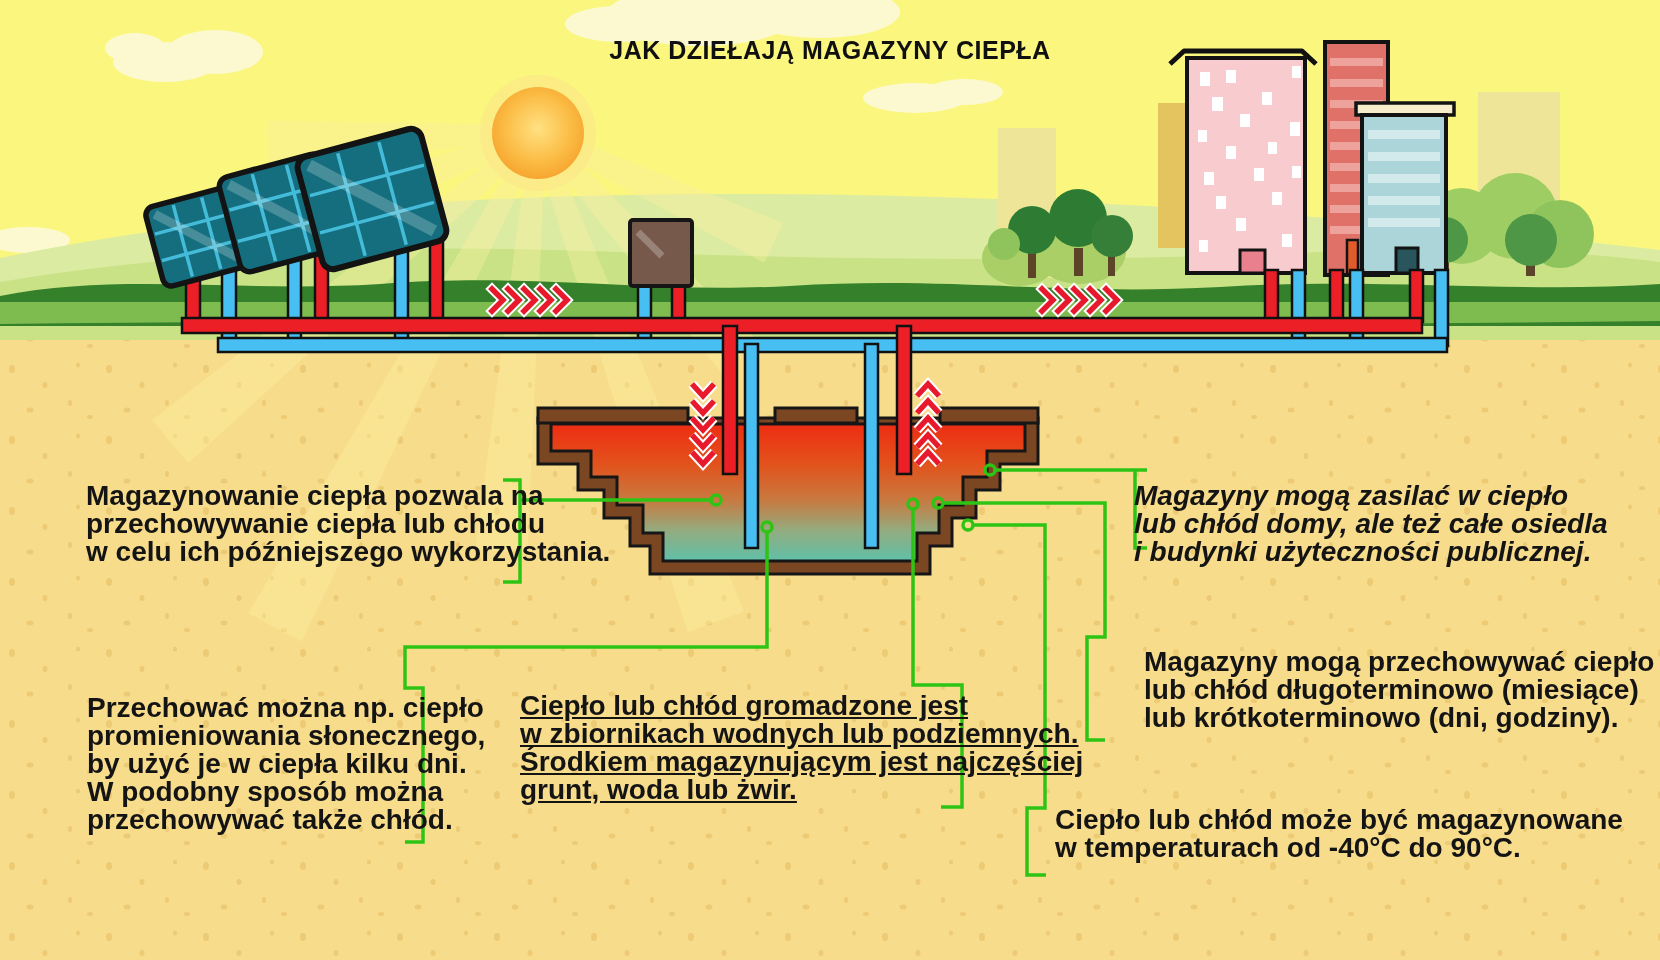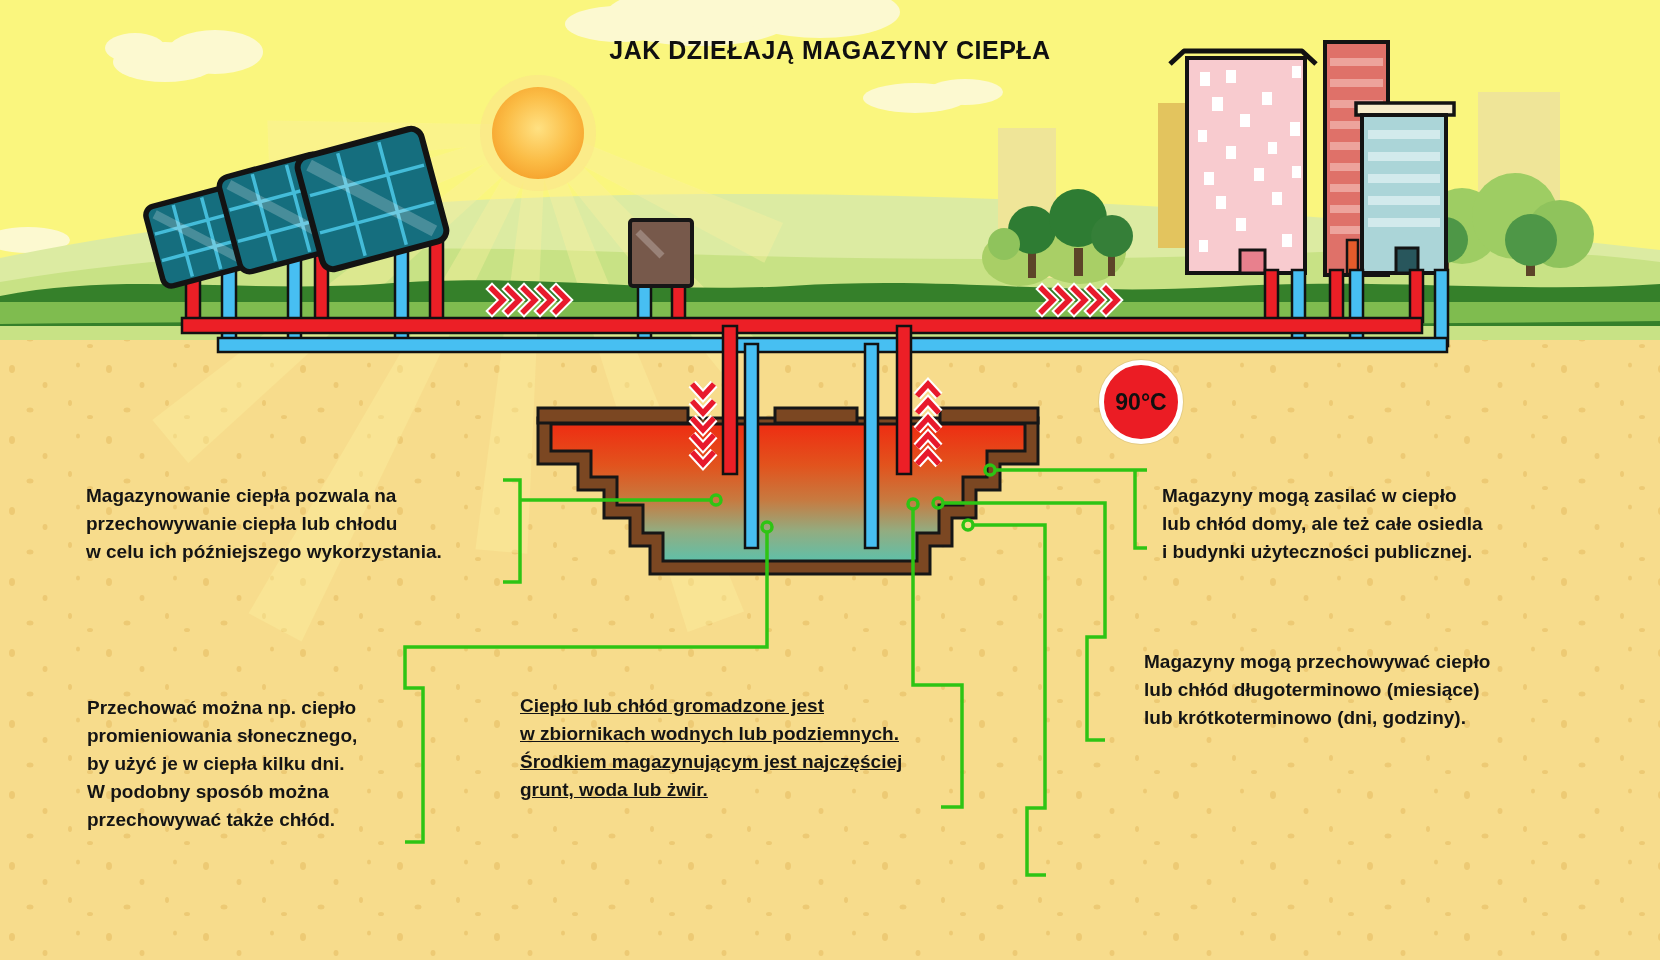--- a/index.html
+++ b/index.html
@@ -1,31 +1,31 @@
 <!DOCTYPE html>
 <html style="--badge_hot: #eb1c24; --badge_cold: #3edcc6; --pipe_hot: #ec1f26; --pipe_cold: #47bff2; --callout_green: #2ec414; --sky: #faf67e; --soil: #f7dc8c; --tank_brown: #7b4722;"><head>
 <meta charset="utf-8">
 <style>
   html,body{margin:0;padding:0;background:#f7dc8c;}
   #stage{position:relative;width:1660px;height:960px;overflow:hidden;
          font-family:"Liberation Sans", sans-serif;}
   #scene{position:absolute;left:0;top:0;}
   .title{position:absolute;top:36px;left:0;width:100%;text-align:center;
          font-size:25px;font-weight:800;letter-spacing:.5px;color:#101010;}
-  .note{position:absolute;font-size:19px;font-weight:700;color:#141414;
+  .note{position:absolute;font-size:28px;font-weight:700;color:#141414;
         line-height:28px;white-space:pre-line;}
   .badge{position:absolute;width:74px;height:74px;border-radius:50%;
          border:5px solid #ffffff;display:flex;align-items:center;justify-content:center;
          font-size:23px;font-weight:700;color:#101010;box-shadow:0 0 0 1px rgba(0,0,0,.08);}
   .badge.hot{background:var(--badge_hot,#eb1c24);left:1099px;top:360px;}
   .badge.cold{background:var(--badge_cold,#3edcc6);left:778px;top:577px;}
   .n1{left:86px;top:482px;}
   .n2{left:87px;top:694px;}
   .n3{left:520px;top:692px;text-decoration:underline;}
-  .n4{left:1162px;top:482px;}
+  .n4{left:1134px;top:482px;font-style:italic;}
   .n5{left:1144px;top:648px;}
   .n6{left:1055px;top:806px;}
 </style>
 </head>
 <body>
 
 <div id="stage">
 
 <svg id="scene" width="1660" height="960" viewBox="0 0 1660 960">
   <defs>
@@ -343,36 +343,35 @@
         </g>
     <g>
           <path d="M974,525 H1045 V808 H1027 V875 H1046"></path>
           <circle cx="968" cy="525" r="5"></circle>
         </g>
   </g>
 </svg>
 
 <div class="title">JAK DZIEŁAJĄ MAGAZYNY CIEPŁA</div>
 
-<div class="badge hot">
-  <span>90°C</span>
-</div>
 
 <div class="note n1">Magazynowanie ciepła pozwala na
 przechowywanie ciepła lub chłodu
 w celu ich późniejszego wykorzystania.</div>
 <div class="note n2">Przechować można np. ciepło
 promieniowania słonecznego,
 by użyć je w ciepła kilku dni.
 W podobny sposób można
 przechowywać także chłód.</div>
 <div class="note n3">Ciepło lub chłód gromadzone jest
 w zbiornikach wodnych lub podziemnych.
 Środkiem magazynującym jest najczęściej
 grunt, woda lub żwir.</div>
 <div class="note n4">Magazyny mogą zasilać w ciepło
 lub chłód domy, ale też całe osiedla
 i budynki użyteczności publicznej.</div>
 <div class="note n5">Magazyny mogą przechowywać ciepło
 lub chłód długoterminowo (miesiące)
 lub krótkoterminowo (dni, godziny).</div>
+<div class="note n6">Ciepło lub chłód może być magazynowane
+w temperaturach od -40°C do 90°C.</div>
 
 </div>
 
 </body></html>

